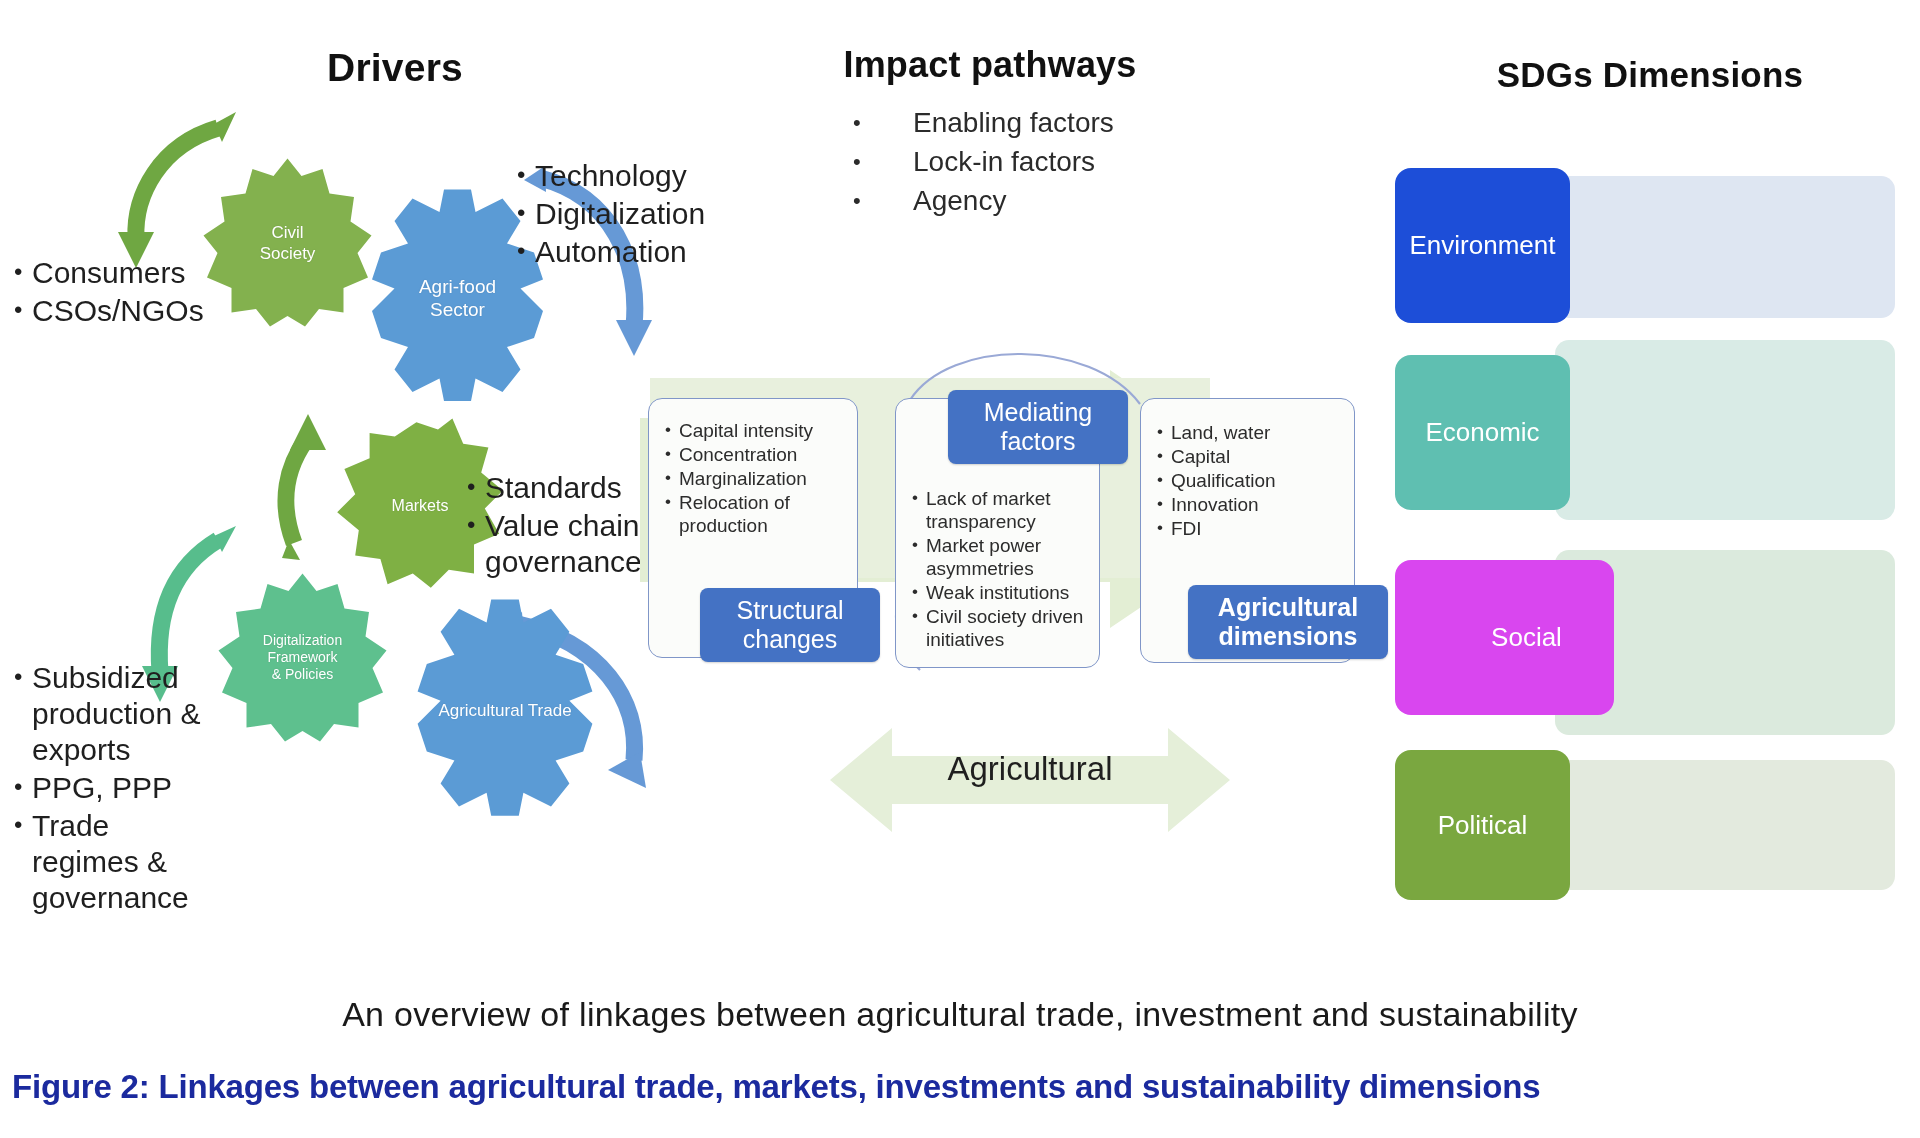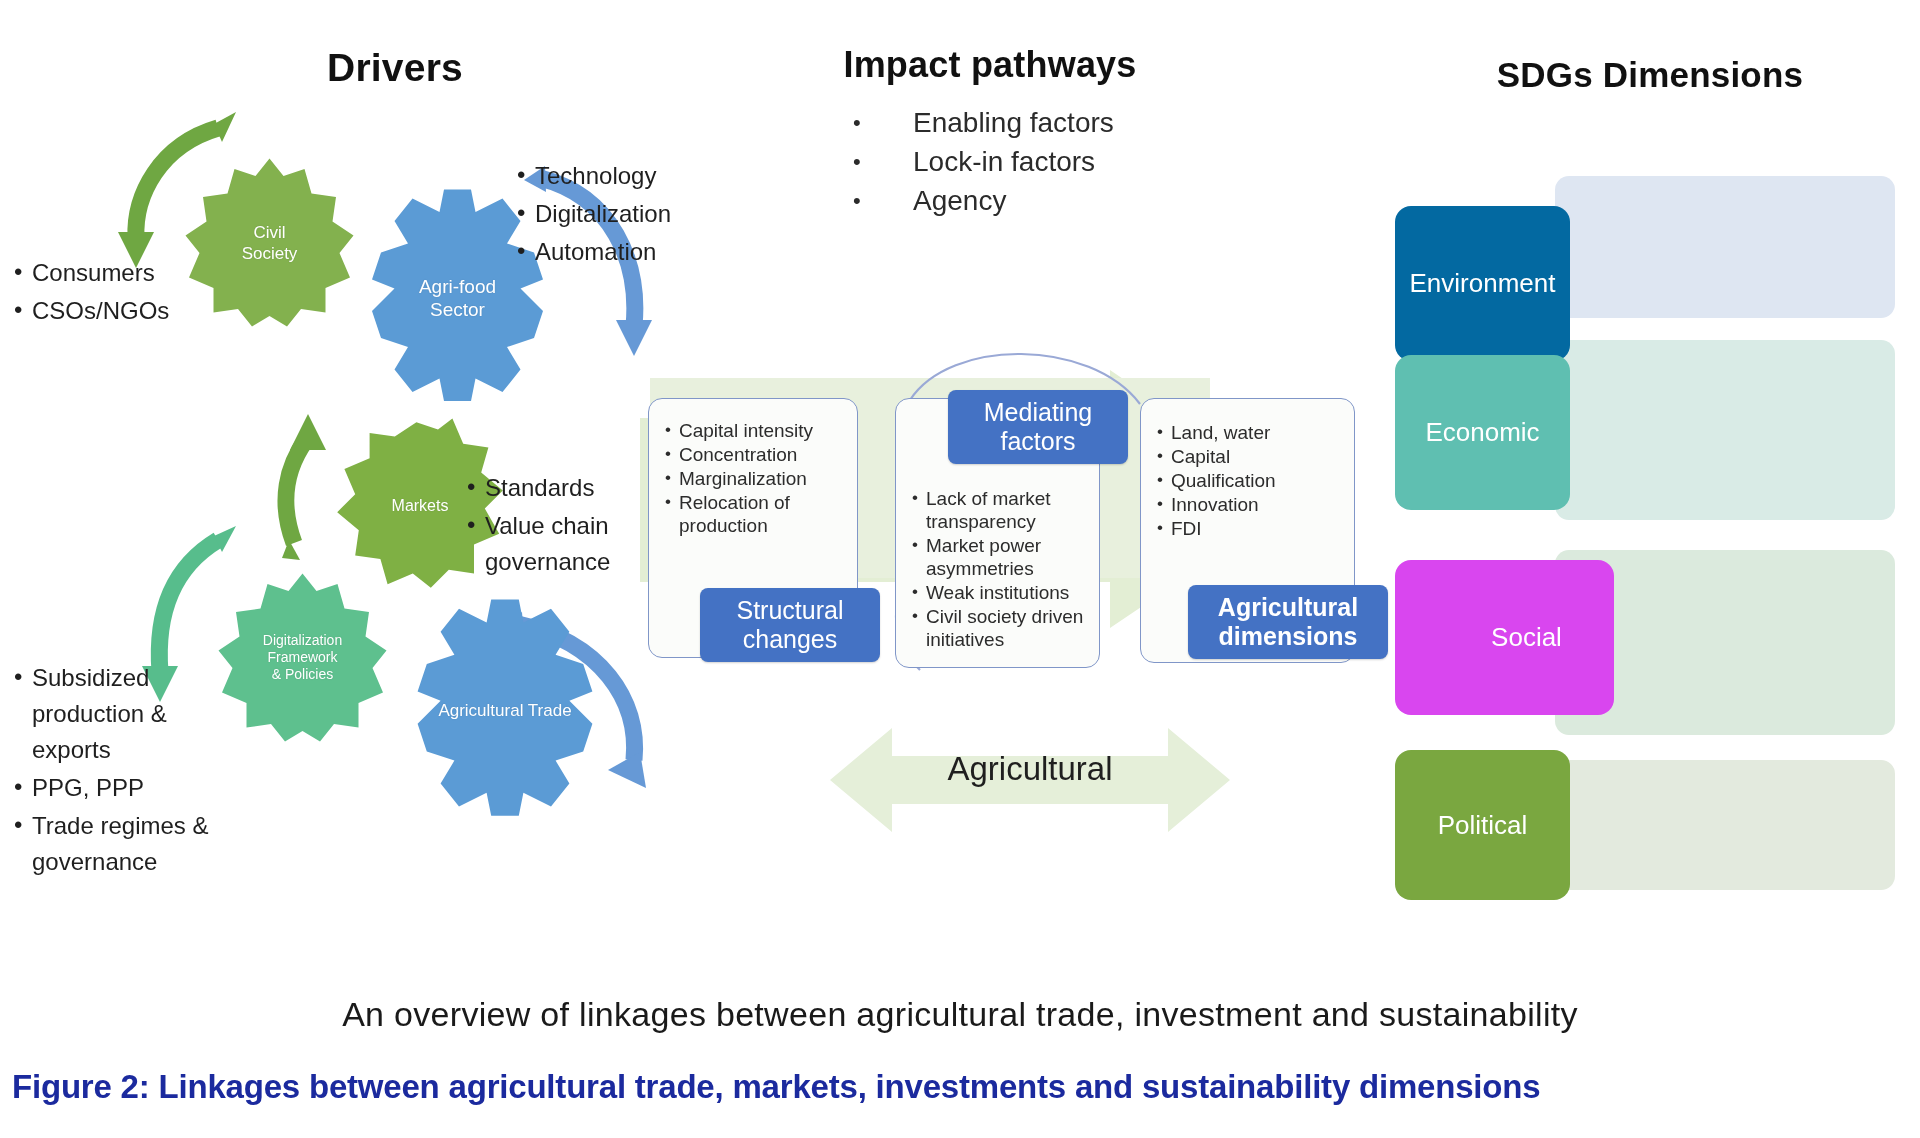--- a/index.html
+++ b/index.html
@@ -24,37 +24,37 @@
   #impact-title{left:780px;top:44px;width:420px;text-align:center;font-size:36px;}
   #sdg-title{left:1440px;top:55px;width:420px;text-align:center;font-size:35px;}
 
   
   .pathway-list{left:845px;top:105px;width:380px;font-size:28px;line-height:36px;color:#2b2b2b;}
   .pathway-row{display:flex;align-items:flex-start;margin-bottom:3px;}
   .pathway-dot{width:60px;text-align:left;padding-left:8px;font-size:22px;line-height:36px;}
   .pathway-lbl{flex:1;}
 
   
-  .driver-bullets{font-size:24px;line-height:36px;color:#1f1f1f;}
+  .driver-bullets{font-size:30px;line-height:36px;color:#1f1f1f;}
   .driver-bullets .b{position:relative;padding-left:20px;margin-bottom:2px;}
   .driver-bullets .b:before{content:"•";position:absolute;left:2px;top:-1px;font-size:24px;}
   #dv-consumers{left:12px;top:255px;width:230px;}
   #dv-tech{left:515px;top:158px;width:260px;}
   #dv-standards{left:465px;top:470px;width:230px;}
   #dv-subsidies{left:12px;top:660px;width:210px;}
 
   
   .gear{position:absolute;display:flex;align-items:center;justify-content:center;}
   .gear svg{position:absolute;left:0;top:0;}
   .gear .glabel{
     position:relative;z-index:2;color:#ffffff;text-align:center;
     font-size:16px;line-height:19px;font-weight:normal;
     text-shadow:0 0 2px rgba(0,0,0,.12);
   }
-  #gear-civil{left:182px;top:155px;width:175px;height:175px;}
+  #gear-civil{left:200px;top:155px;width:175px;height:175px;}
   #gear-civil .glabel{font-size:17px;line-height:21px;}
   #gear-agri{left:345px;top:185px;width:225px;height:225px;}
   #gear-agri .glabel{font-size:19px;line-height:23px;}
   #gear-markets{left:330px;top:415px;width:180px;height:180px;}
   #gear-institutional{left:215px;top:570px;width:175px;height:175px;}
   #gear-institutional .glabel{font-size:14px;line-height:17px;}
   #gear-trade{left:390px;top:595px;width:230px;height:230px;}
   #gear-trade .glabel{font-size:17px;}
 
   
@@ -339,21 +339,21 @@
     <div>dimensions</div>
   </div>
 
   <svg class="abs" id="transitions" viewBox="0 0 400 120">
     <path d="M0 60 L62 8 L62 36 L338 36 L338 8 L400 60 L338 112 L338 84 L62 84 L62 112 Z" fill="#e5efd9"></path>
   </svg>
   <div class="abs" id="transitions-label">Agricultural</div>
 
   <div class="sdg-row" id="sdg-env">
     <div class="sdg-panel" style="background: rgb(222, 230, 242);"></div>
-    <div class="sdg-pill" style="background: #0369a1; margin-top: 38px;">Environment</div>
+    <div class="sdg-pill" style="background: #1d4ed8;">Environment</div>
     <div class="sdg-list">
       <div class="li">GHG( SDG13)</div>
       <div class="li">Biodiversity (SDG 14, 15)</div>
       <div class="li">Soil (SDG 15)</div>
       <div class="li">Forests (SDG 15)</div>
       <div class="li">Water (SDG 6)</div>
     </div>
   </div>
 
   <div class="sdg-row" id="sdg-eco">

